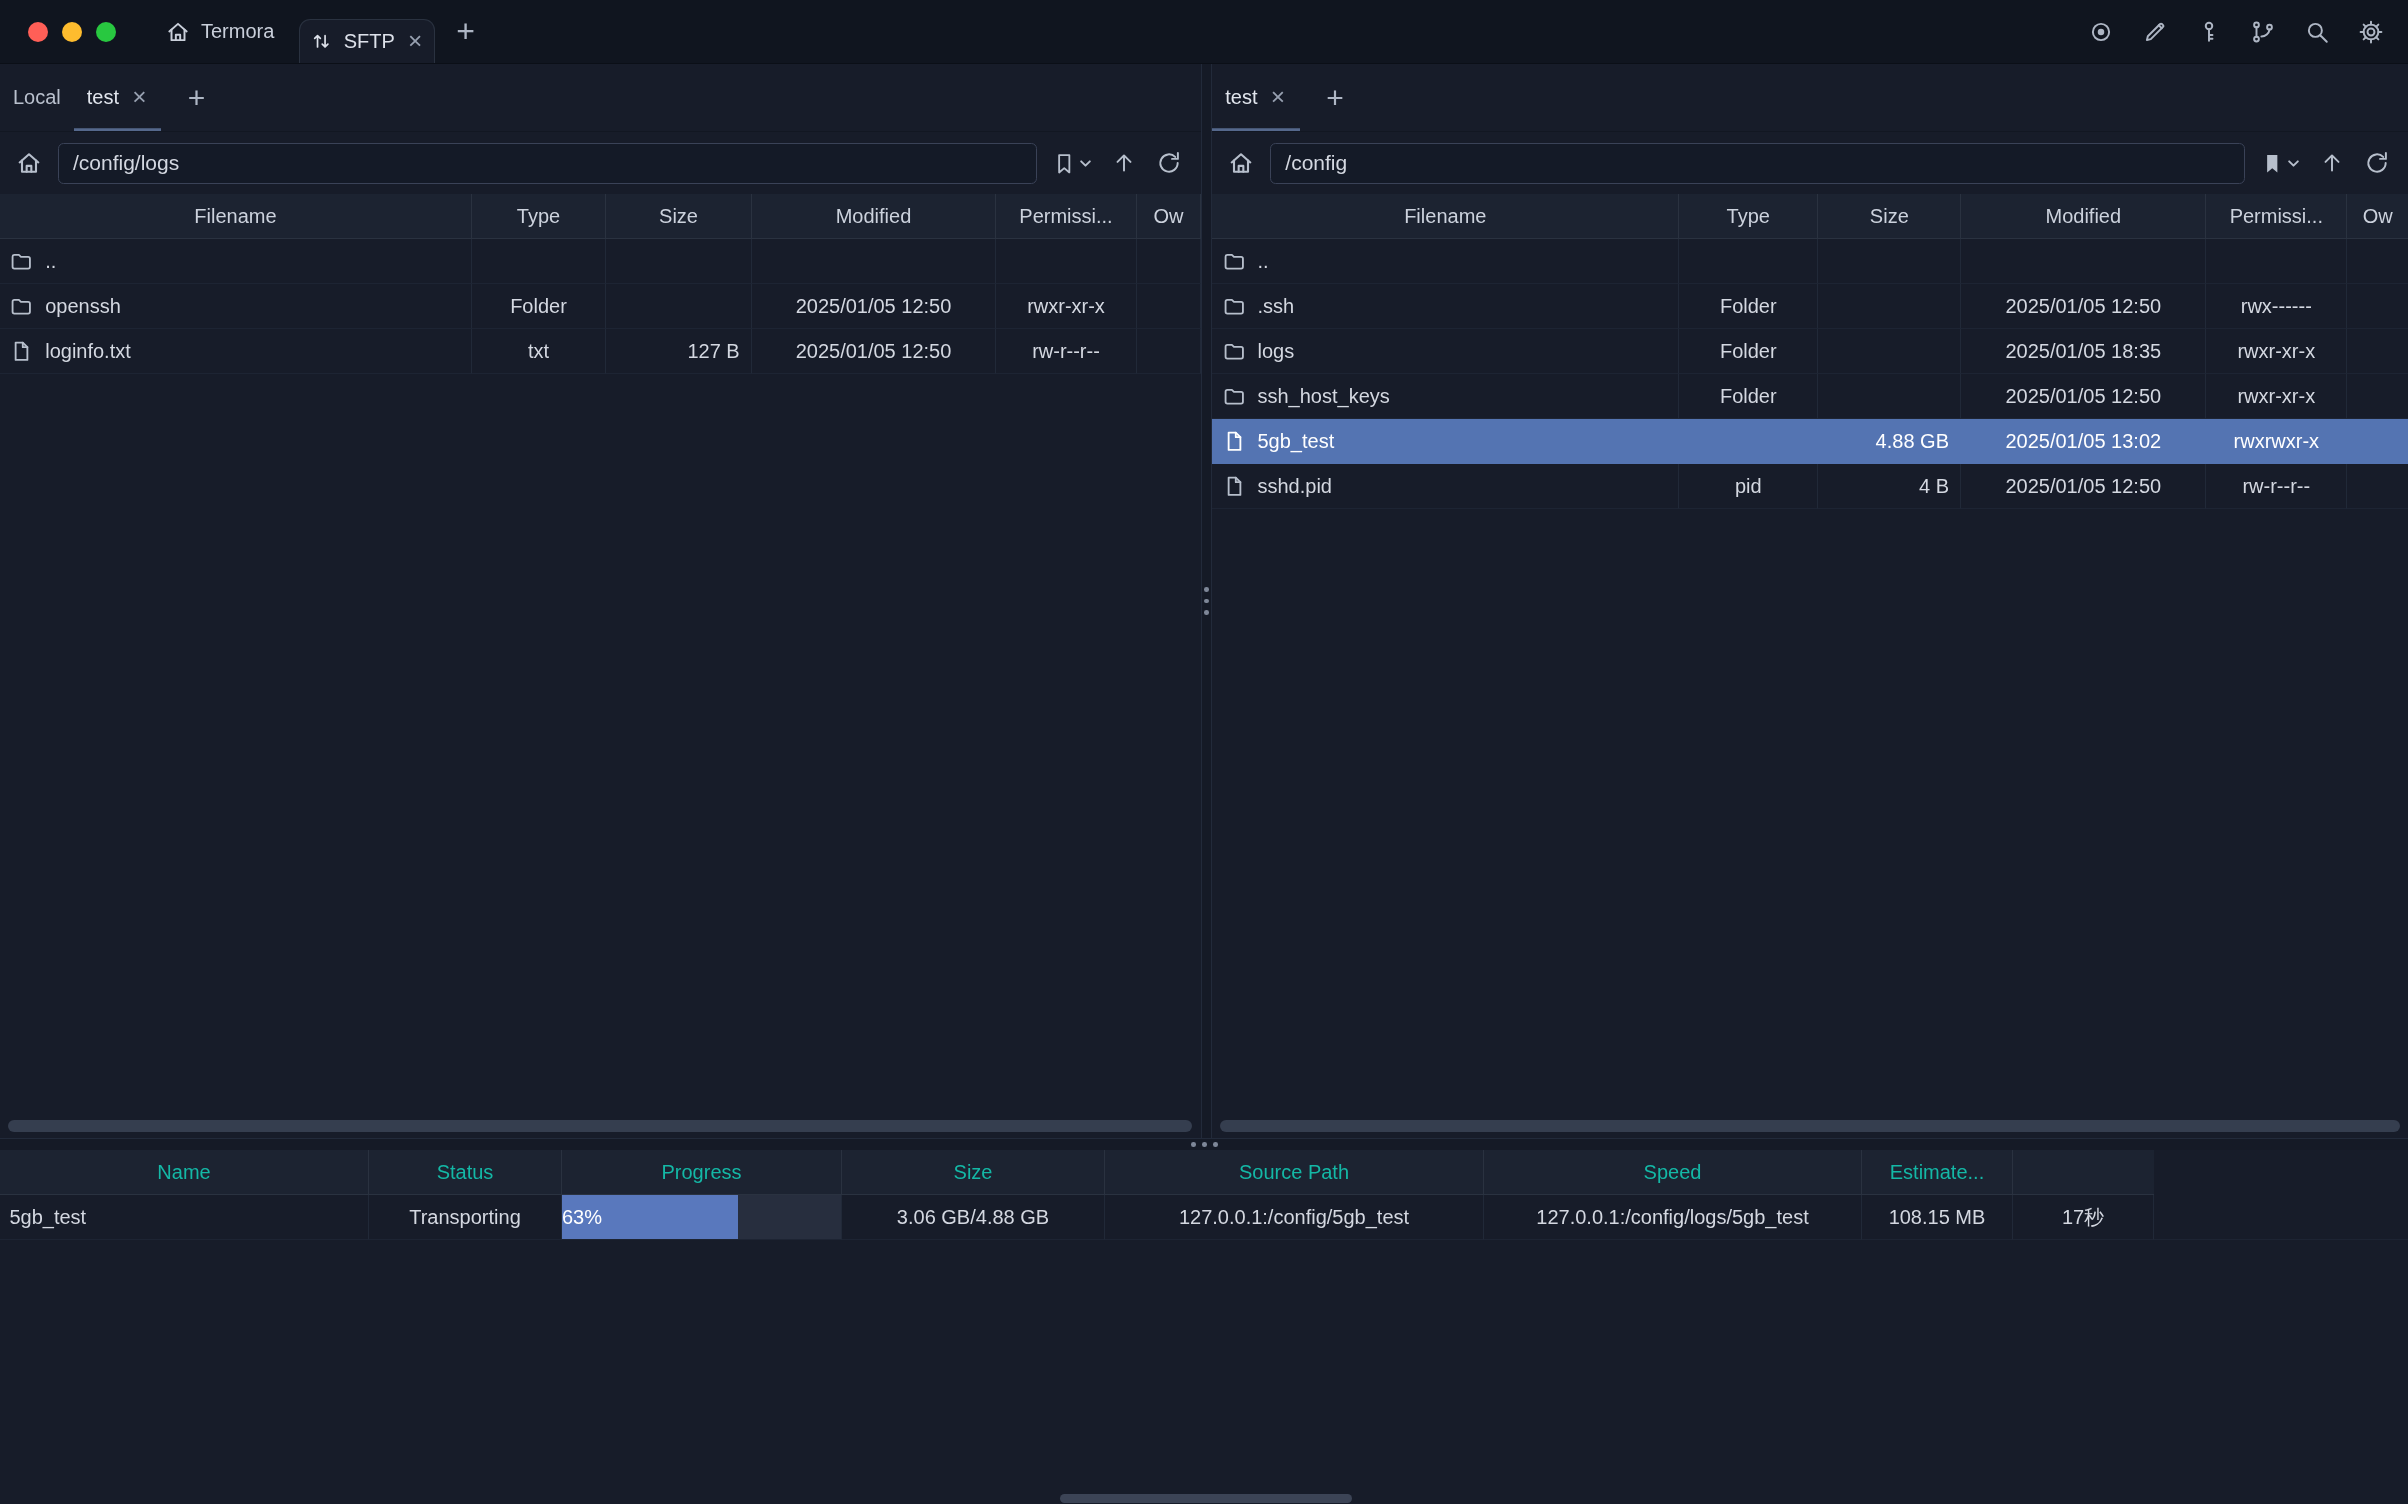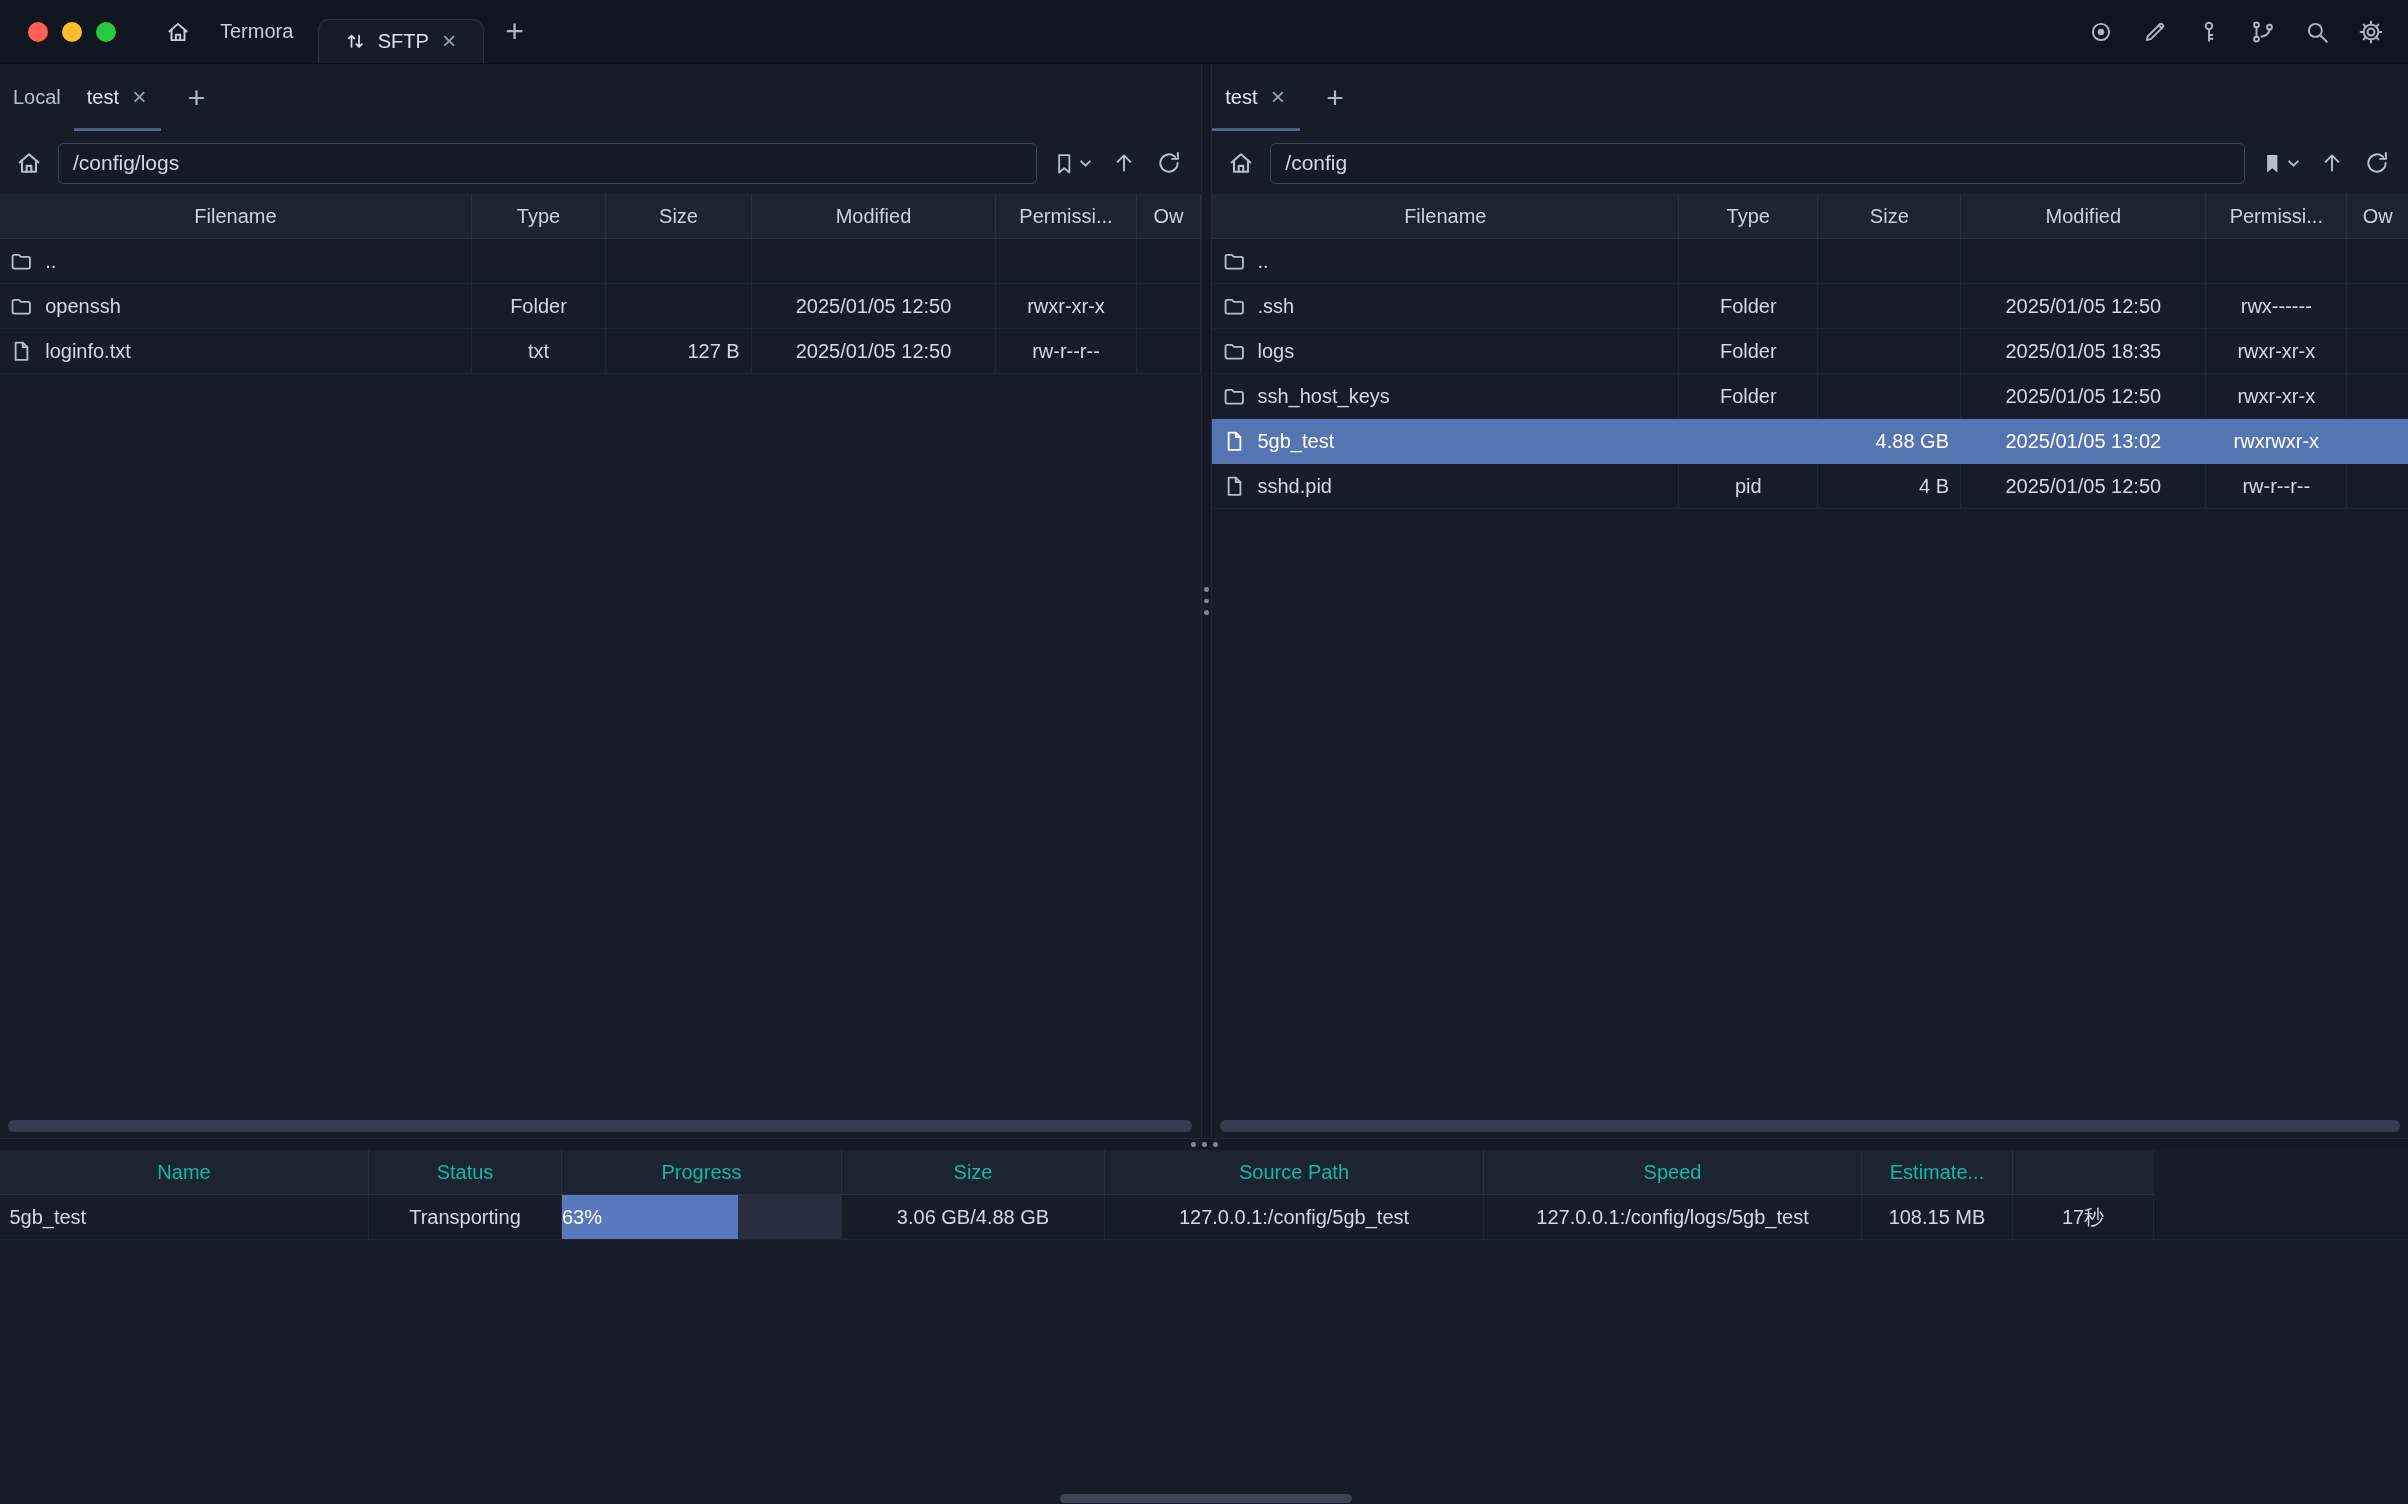--- a/index.html
+++ b/index.html
@@ -27,22 +27,22 @@
            display:flex; flex-direction:column; overflow:hidden; position:relative; font-size:20px; }
 
   svg{ display:block; }
   .ic{ stroke:currentColor; fill:none; stroke-width:1.8; stroke-linecap:round; stroke-linejoin:round; }
 
   
   .titlebar{ height:64px; background:var(--titlebar); display:flex; align-items:stretch; flex:0 0 auto;
              border-bottom:0.9px solid #0b0f17; }
   .traffic{ display:flex; align-items:center; gap:14px; padding:0 24.5px 0 28px; }
   .light{ width:20px; height:20px; border-radius:50%; }
-  .app-tab{ display:flex; align-items:center; gap:29px; padding:0 24.5px; color:#c9cfda; }
-  .main-tab{ display:flex; align-items:center; gap:11.3px; padding:0 25px; margin-top:19px;
+  .app-tab{ display:flex; align-items:center; gap:10px; padding:0 24.5px; color:#c9cfda; }
+  .main-tab{ display:flex; align-items:center; gap:11.3px; padding:0 10px; margin-top:19px;
              background:var(--bg); border:0.9px solid var(--border); border-bottom:none;
              border-radius:11.3px 11.3px 0 0; color:#dde1ea; }
   .main-tab .close, .ptab .close{ color:#97a0b0; font-size:24.5px; line-height:1; padding:0 1.9px; }
   .tb-plus{ display:flex; align-items:center; padding:0 21px; color:#aeb6c4; font-size:32px; }
   .tb-spacer{ flex:1; }
   .tb-icons{ display:flex; align-items:center; gap:26px; padding-right:24.5px; color:#aeb6c4; }
   .tb-icons .tbtn{ width:28px; height:28px; display:flex; align-items:center; justify-content:center; }
 
   
   .main{ height:1074px; flex:0 0 auto; display:flex; }

